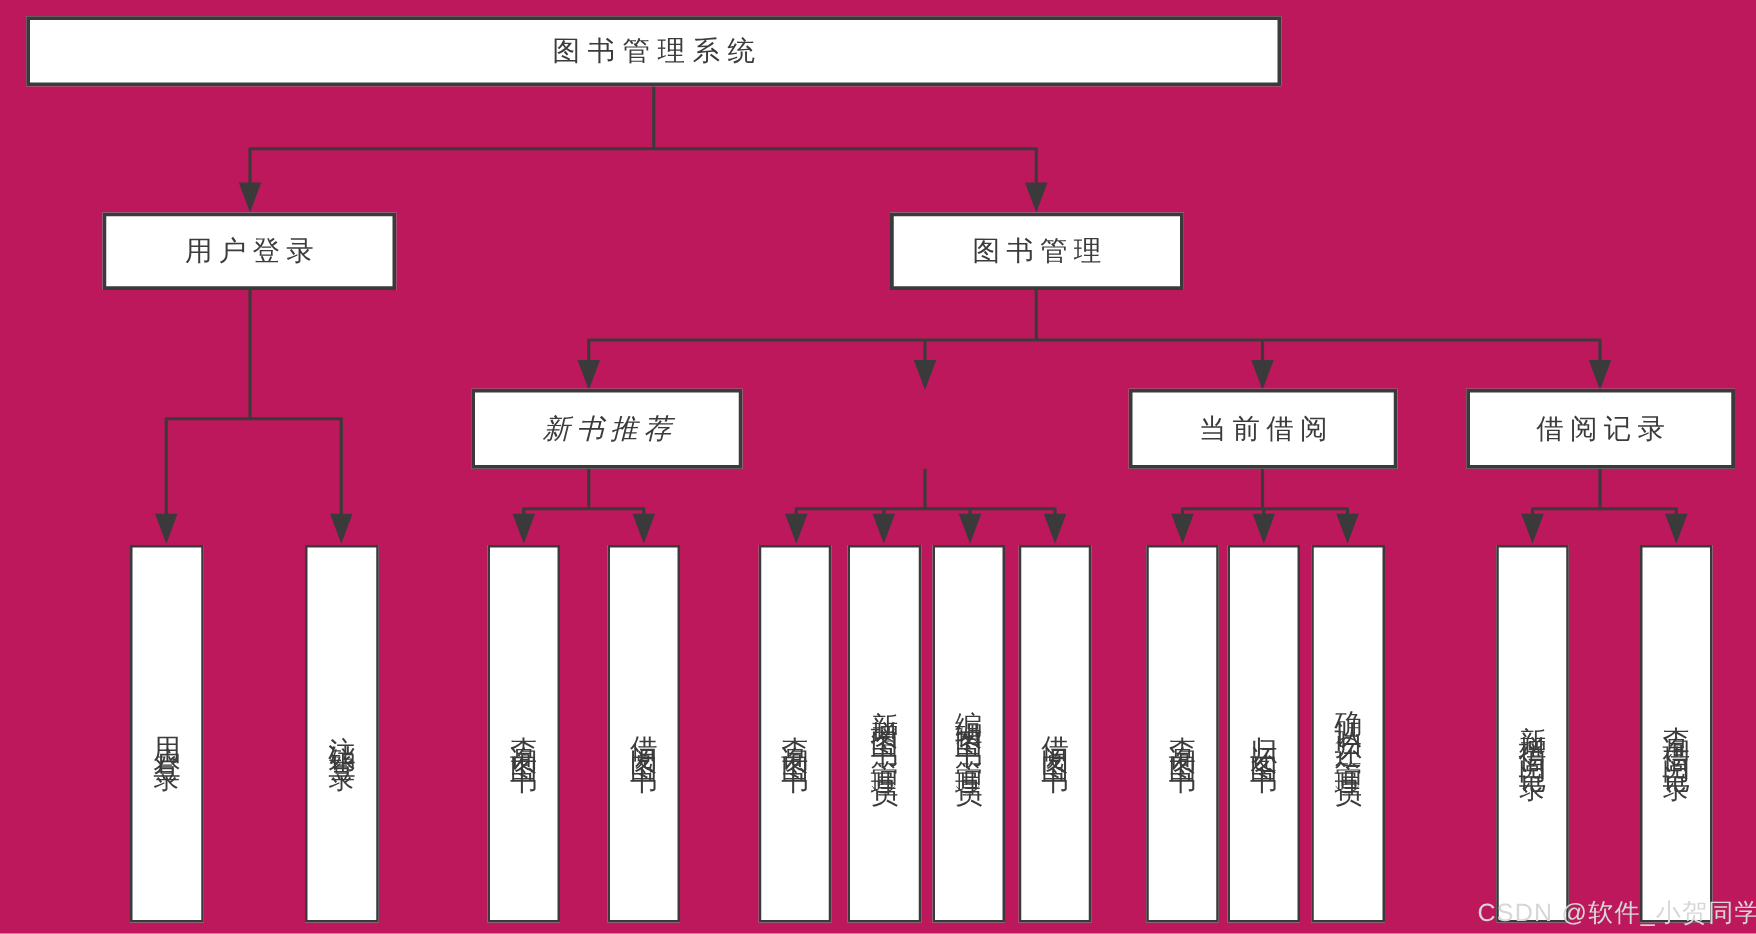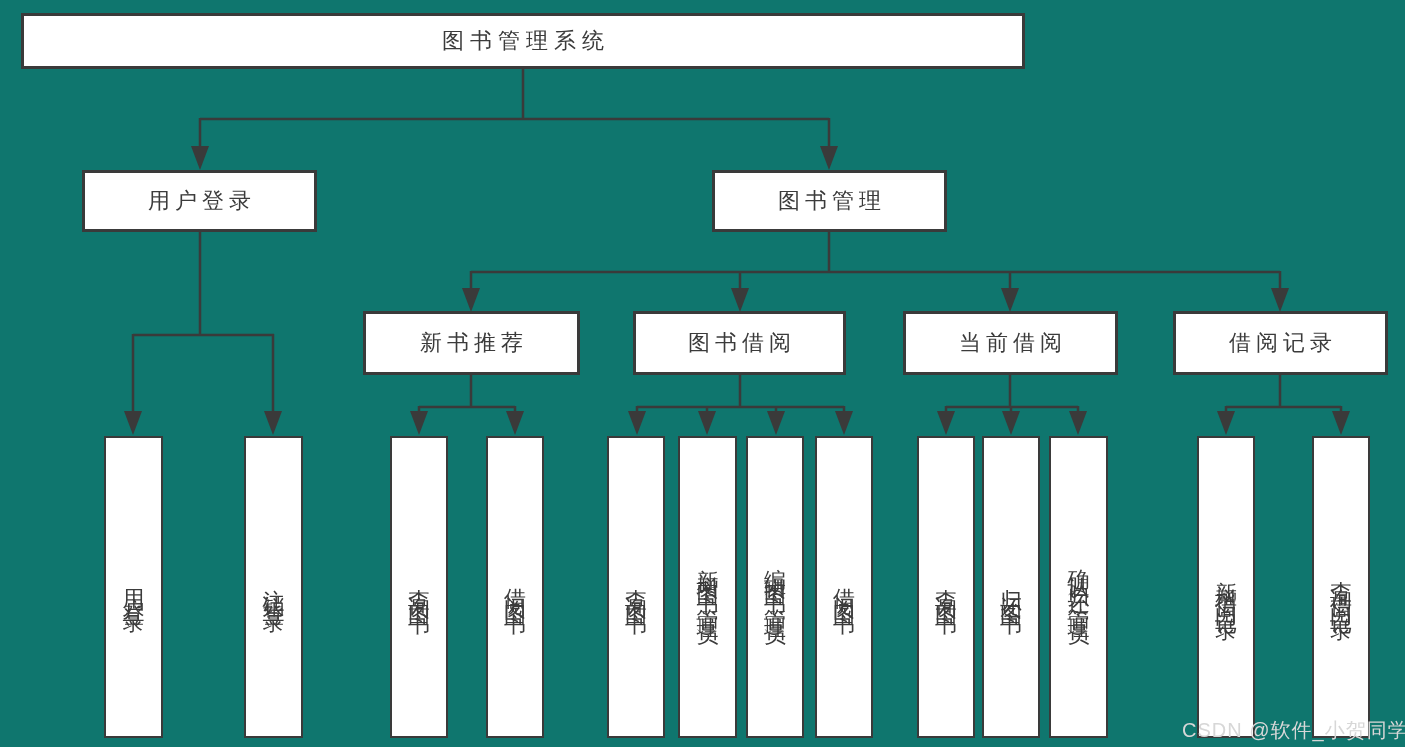--- a/index.html
+++ b/index.html
@@ -1,19 +1,19 @@
 <!DOCTYPE html>
 <html><head>
 <meta charset="utf-8">
 <style>
   html,body{margin:0;padding:0;background:#ffffff;}
   #canvas{
     position:relative;
     width:1405px;height:747px;
-    background:#0f766e;
+    background:#be185d;
     font-family:"Liberation Sans", sans-serif;
     overflow:hidden;
   }
   #wires{position:absolute;left:0;top:0;width:1405px;height:747px;}
   .node{
     position:absolute;
     box-sizing:border-box;
     background:#ffffff;
     border:3px solid #3a3a3a;
     display:flex;align-items:center;justify-content:center;
@@ -94,22 +94,21 @@
       <polygon points="1217,411 1235,411 1226,435"></polygon>
       <polygon points="1332,411 1350,411 1341,435"></polygon>
     </g>
   </svg>
 
   <div class="node" style="left:21px;top:13px;width:1004px;height:56px;letter-spacing:6px;text-indent:6px;">图书管理系统</div>
 
   <div class="node" style="left:82px;top:170px;width:235px;height:62px;">用户登录</div>
   <div class="node" style="left:712px;top:170px;width:235px;height:62px;">图书管理</div>
 
-  <div class="node" style="left:363px;top:311px;width:217px;height:64px;">新书推荐</div>
-  <div class="node" style="left:633px;top:311px;width:213px;height:64px;">图书借阅</div>
+  <div class="node" style="left:377px;top:311px;width:217px;height:64px;font-style:italic;">新书推荐</div>
   <div class="node" style="left:903px;top:311px;width:215px;height:64px;font-family:Liberation Mono, monospace;">当前借阅</div>
   <div class="node" style="left:1173px;top:311px;width:215px;height:64px;">借阅记录</div>
 
   <div class="leaf" style="left:104px;top:436px;width:59px;height:302px;">
     <span>用户登录</span>
   </div>
   <div class="leaf" style="left:244px;top:436px;width:59px;height:302px;">
     <span>注销登录</span>
   </div>
 

